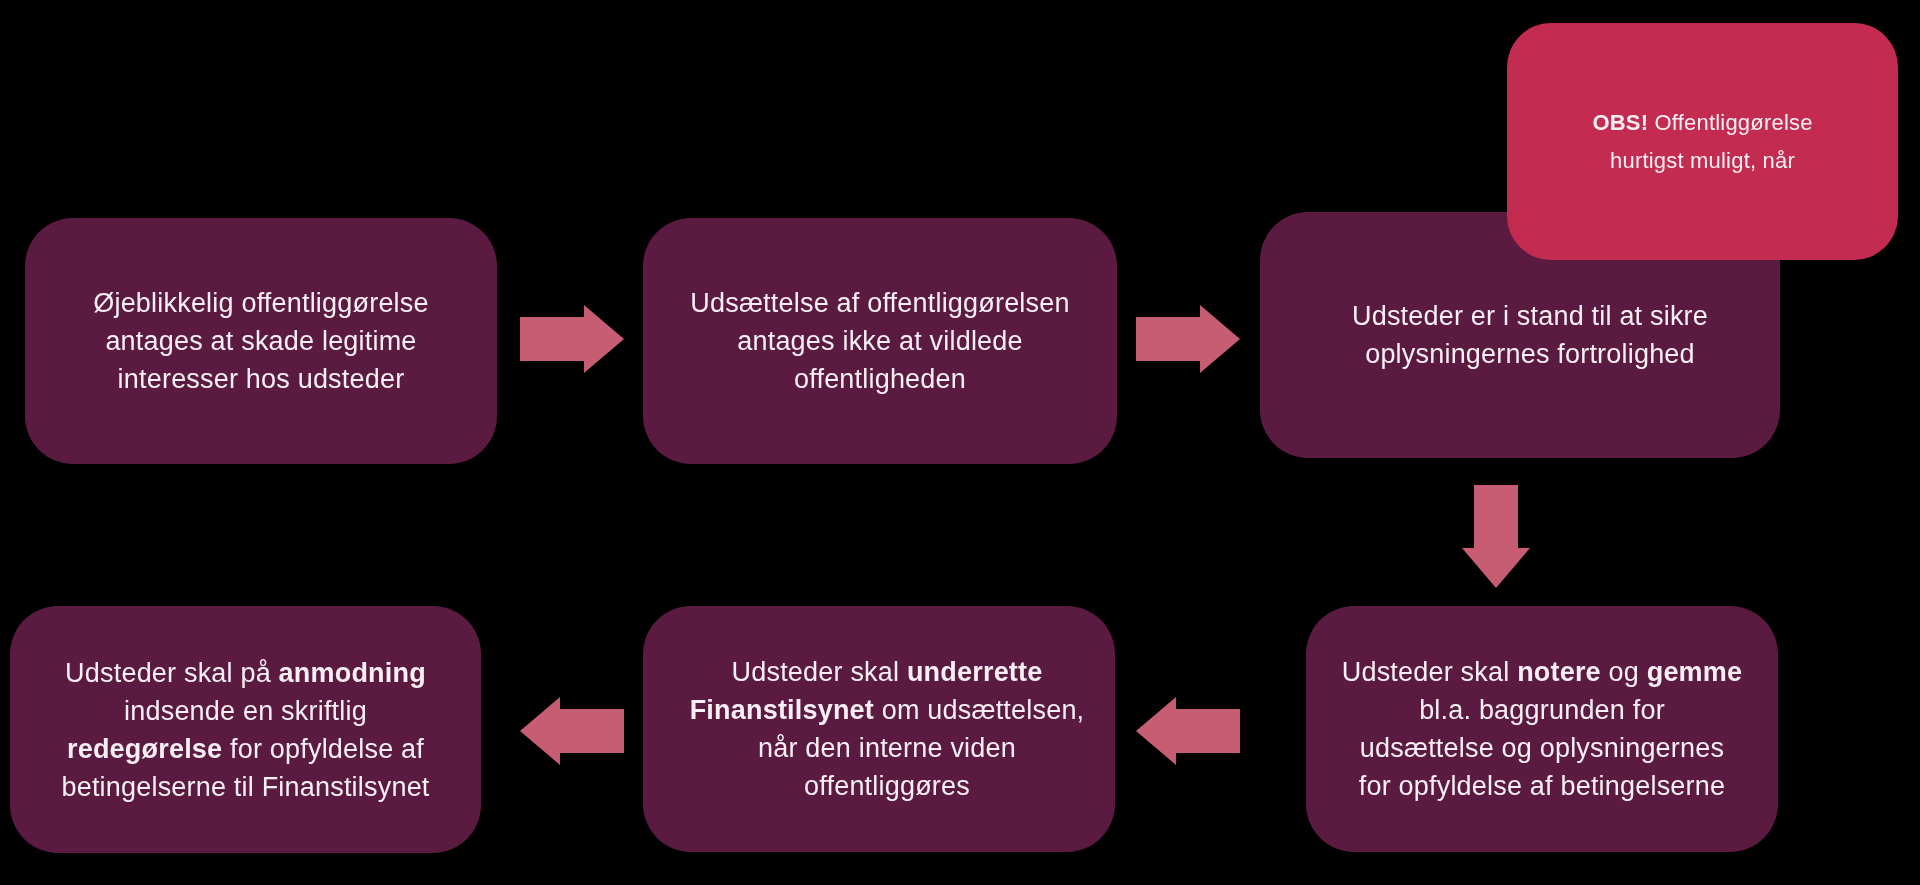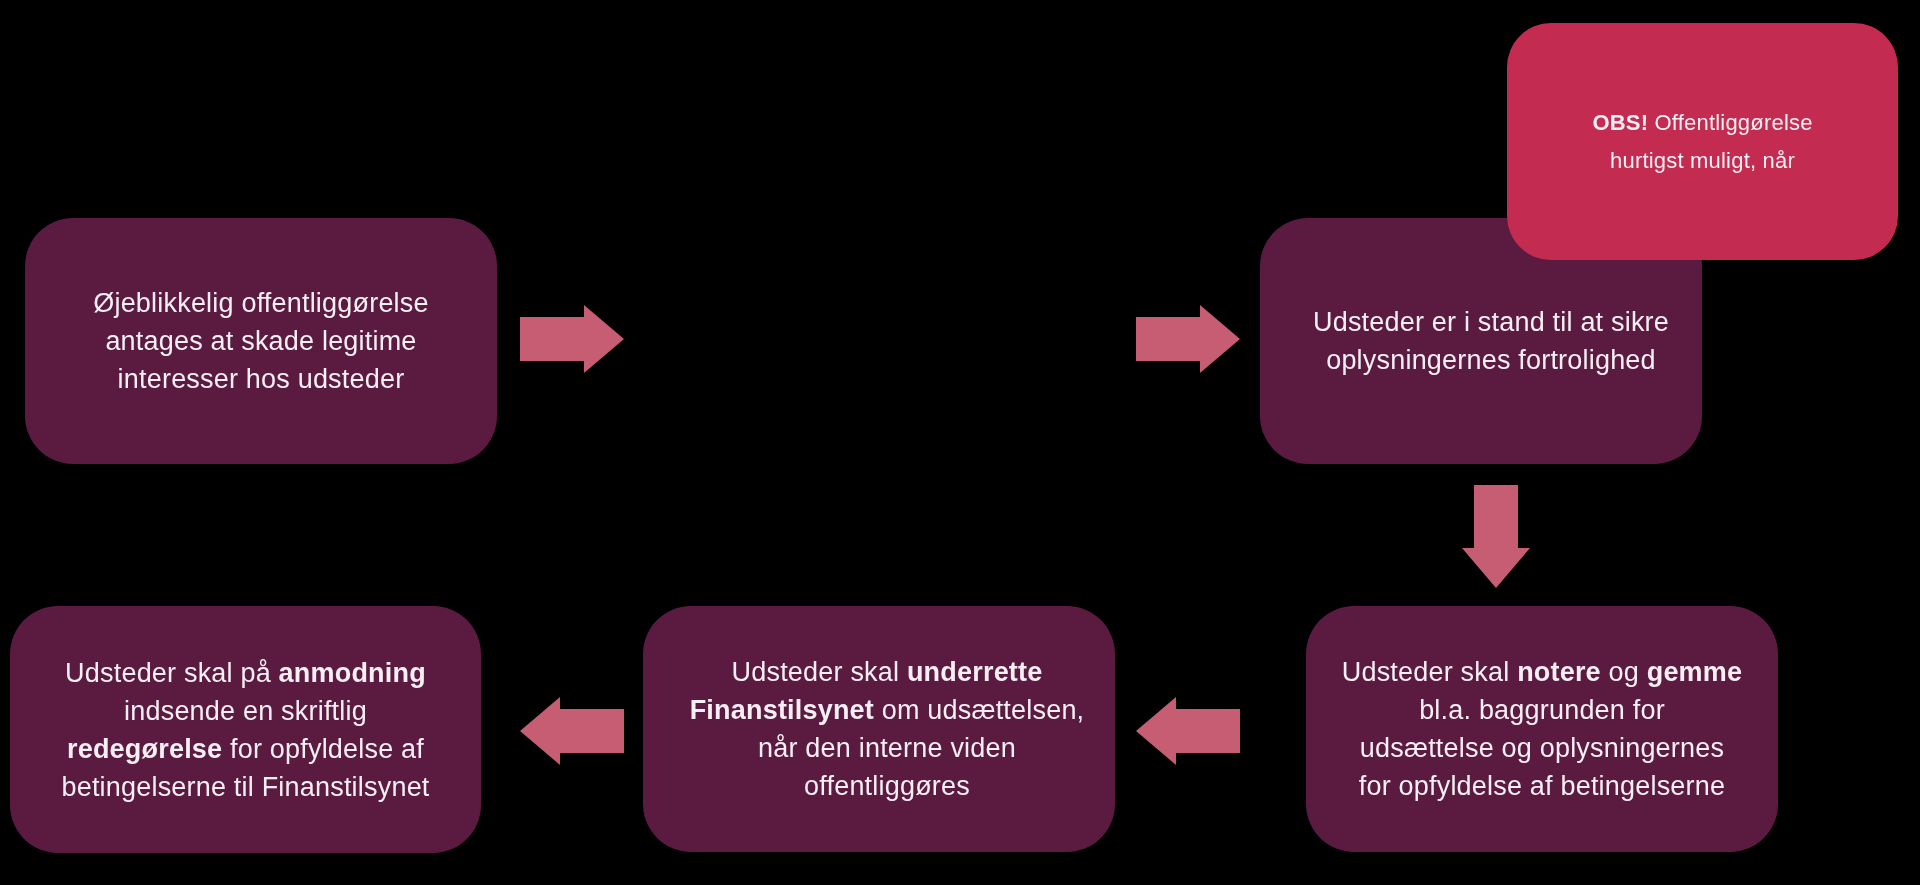--- a/index.html
+++ b/index.html
@@ -48,21 +48,21 @@
   .arrow-left{
     width:104px;height:68px;
     clip-path:polygon(104px 12px,40px 12px,40px 0,0 34px,40px 68px,40px 56px,104px 56px);
   }
   .arrow-down{
     width:68px;height:103px;
     clip-path:polygon(12px 0,56px 0,56px 63px,68px 63px,34px 103px,0 63px,12px 63px);
   }
   #box1{left:25px;top:218px;width:472px;height:246px;}
   #box2{left:643px;top:218px;width:474px;height:246px;}
-  #box3{left:1260px;top:218px;width:442px;height:246px;padding-left:32px;}
+  #box3{left:1260px;top:212px;width:520px;height:246px;padding-left:32px;}
   #box4{left:1262px;top:606px;width:472px;height:246px;margin-left:44px;}
   #box5{left:643px;top:606px;width:472px;height:246px;padding-left:28px;}
   #box6{left:10px;top:606px;width:471px;height:247px;}
   #callout{left:1507px;top:23px;width:391px;height:237px;}
   #arrow1{left:520px;top:305px;}
   #arrow2{left:1136px;top:305px;}
   #arrow3{left:1462px;top:485px;}
   #arrow4{left:1136px;top:697px;}
   #arrow5{left:520px;top:697px;}
 </style>
@@ -74,20 +74,27 @@
   <div id="box1" class="box">
     <div>
         <div class="line"><span>Øjeblikkelig offentliggørelse</span></div>
         <div class="line"><span>antages at skade legitime</span></div>
         <div class="line"><span>interesser hos udsteder</span></div>
       </div>
   </div>
 
   <div id="arrow1" class="arrow arrow-right"></div>
 
+  <div id="box2" class="box">
+    <div>
+        <div class="line"><span>Udsættelse af offentliggørelsen</span></div>
+        <div class="line"><span>antages ikke at vildlede</span></div>
+        <div class="line"><span>offentligheden</span></div>
+      </div>
+  </div>
 
   <div id="arrow2" class="arrow arrow-right"></div>
 
   <div id="box3" class="box">
     <div>
         <div class="line"><span>Udsteder er i stand til at sikre</span></div>
         <div class="line"><span>oplysningernes fortrolighed</span></div>
       </div>
   </div>
 

